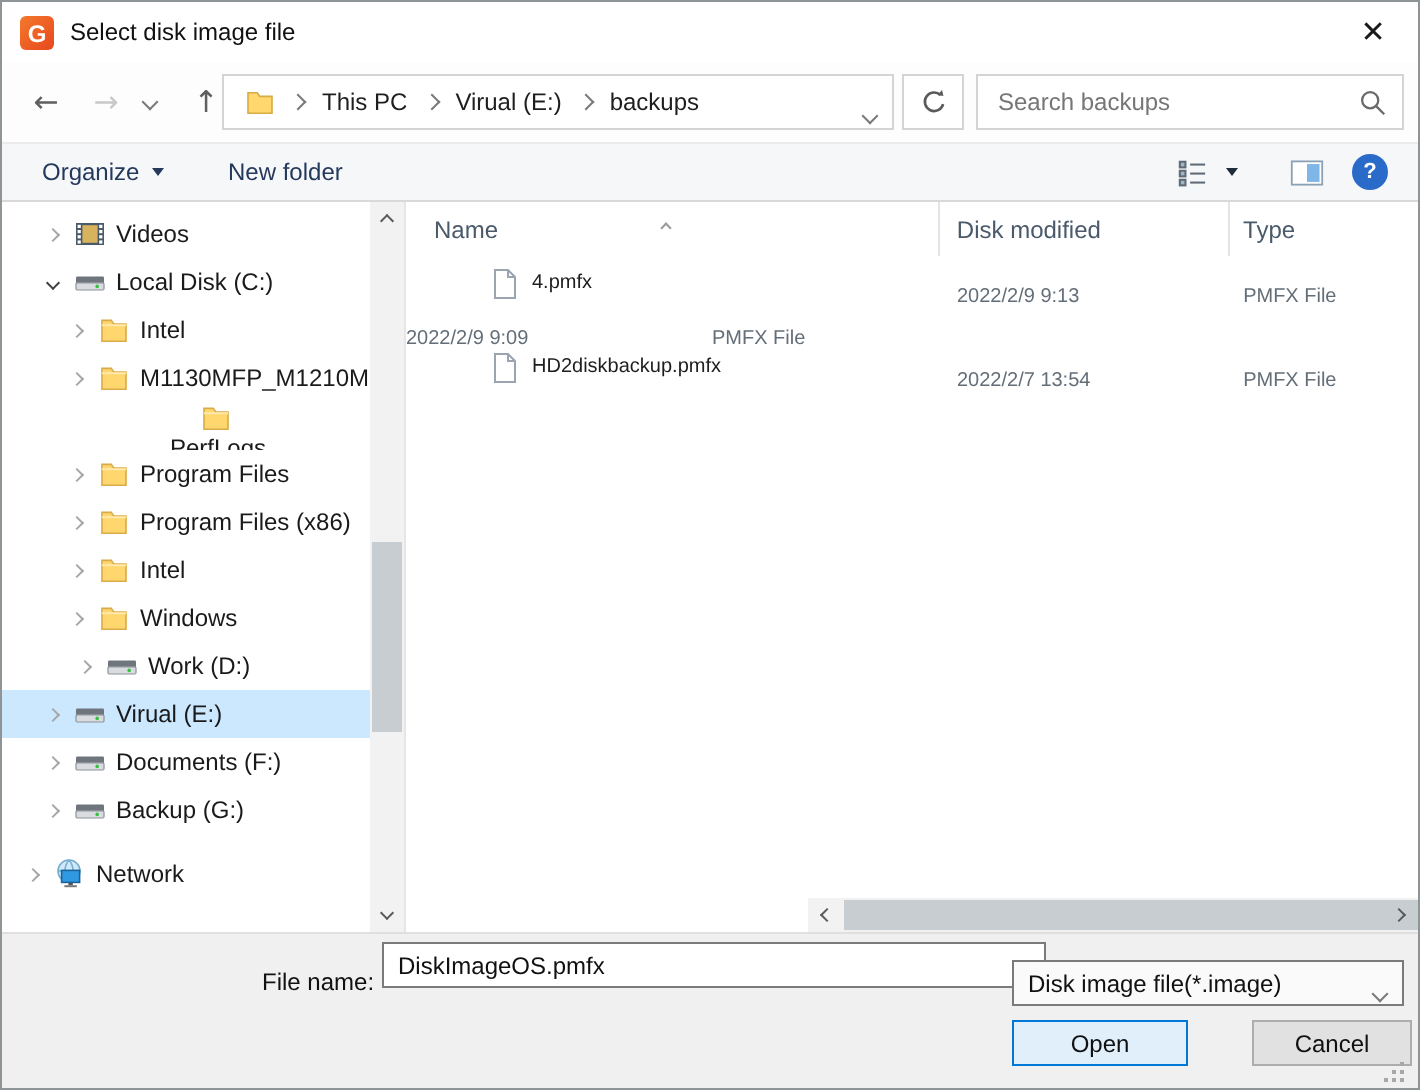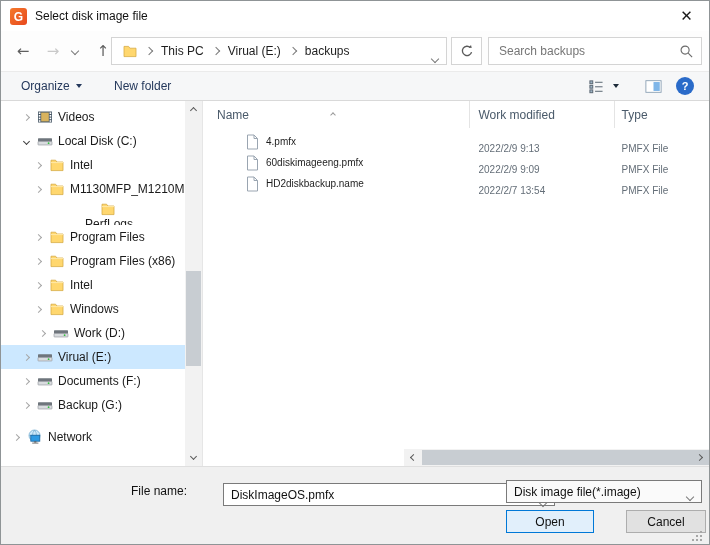--- a/index.html
+++ b/index.html
@@ -86,21 +86,21 @@
   .fcell{display:flex;align-items:center;height:100%;overflow:hidden;white-space:nowrap;font-size:10px;}
   .fcell.name{padding-left:40px;color:#1e1e1e;}
   .fcell.name .icon{margin:0 6px 0 0;}
   .fcell.dim{color:#646e78;margin-top:14px;}
   .fcell.dim:nth-child(2){padding-left:8px;}
   .fcell.dim:nth-child(3){padding-left:7px;}
 
   
   .footer{position:absolute;left:0;top:465px;width:100%;height:80px;background:#f0f0f0;border-top:1px solid #dfdfdf;}
   .fn-label{position:absolute;left:130px;top:17px;font-size:12px;color:#111;}
-  .fn-combo{position:absolute;left:190px;top:16px;width:332px;height:23px;background:#fff;border:1px solid #7a7a7a;margin-left:32px;}
+  .fn-combo{position:absolute;left:190px;top:4px;width:332px;height:23px;background:#fff;border:1px solid #7a7a7a;}
   .fn-combo input{position:absolute;left:5px;top:1px;width:270px;height:19px;border:none;outline:none;font-size:12px;color:#111;background:transparent;}
   .combo-chev{position:absolute;right:8px;top:8px;}
   .ft-combo{position:absolute;left:505px;top:13px;width:196px;height:23px;background:#fafafa;border:1px solid #7a7a7a;font-size:12px;color:#111;
     display:flex;align-items:center;padding-left:7px;}
   .btn{position:absolute;top:43px;height:23px;font-size:12px;color:#111;display:flex;align-items:center;justify-content:center;}
   .btn-open{left:505px;width:88px;background:#e1effb;border:1px solid #0078d7;}
   .btn-cancel{left:625px;width:80px;background:#e1e1e1;border:1px solid #adadad;}
   .grip{position:absolute;right:7px;bottom:13px;width:2px;height:2px;background:#a7a7a7;
     box-shadow:-4px 4px 0 #a7a7a7,0 4px 0 #a7a7a7,-8px 8px 0 #a7a7a7,-4px 8px 0 #a7a7a7,0 8px 0 #a7a7a7;}
 </style>
@@ -390,21 +390,21 @@
           <span class="sb-chev" style="transform:rotate(45deg);margin-bottom:2px;"></span>
         </div>
     </div>
 
     <div class="filelist">
       <div class="flheader" id="flheader">
           <div class="hcol" style="width: 269px;">
             <span>Name</span>
           </div>
           <div class="hcol" style="width: 145px;">
-            <span>Work modified</span>
+            <span>Disk modified</span>
           </div>
           <div class="hcol" style="width: 95px;">
             <span>Type</span>
           </div>
         </div>
       <div class="sort-ind"><span class="chev up-dir"></span></div>
       <div class="flbody" id="flbody">
           <div class="frow">
             <div class="fcell name" style="width: 269px;">
               <span class="icon">
@@ -412,41 +412,32 @@
                   <path d="M2.5 1h6.5l3.5 3.5V15h-10z" fill="#fff" stroke="#9aa5b1"></path>
                   <path d="M9 1v3.5h3.5" fill="none" stroke="#9aa5b1"></path>
                 </svg>
               </span>
               <span>4.pmfx</span>
             </div>
             <div class="fcell dim" style="width: 145px;">2022/2/9 9:13</div>
             <div class="fcell dim" style="width: 95px;">PMFX File</div>
           </div>
           <div class="frow">
-            <div class="fcell name" style="width: 269px;">
-              <span class="icon">
-                <svg width="14" height="16" viewBox="0 0 14 16">
-                  <path d="M2.5 1h6.5l3.5 3.5V15h-10z" fill="#fff" stroke="#9aa5b1"></path>
-                  <path d="M9 1v3.5h3.5" fill="none" stroke="#9aa5b1"></path>
-                </svg>
-              </span>
-              <span>60diskimageeng.pmfx</span>
-            </div>
             <div class="fcell dim" style="width: 145px;">2022/2/9 9:09</div>
             <div class="fcell dim" style="width: 95px;">PMFX File</div>
           </div>
           <div class="frow">
             <div class="fcell name" style="width: 269px;">
               <span class="icon">
                 <svg width="14" height="16" viewBox="0 0 14 16">
                   <path d="M2.5 1h6.5l3.5 3.5V15h-10z" fill="#fff" stroke="#9aa5b1"></path>
                   <path d="M9 1v3.5h3.5" fill="none" stroke="#9aa5b1"></path>
                 </svg>
               </span>
-              <span>HD2diskbackup.name</span>
+              <span>HD2diskbackup.pmfx</span>
             </div>
             <div class="fcell dim" style="width: 145px;">2022/2/7 13:54</div>
             <div class="fcell dim" style="width: 95px;">PMFX File</div>
           </div>
         </div>
       <div class="hscroll">
         <div class="arrow" style="left:0;">
             <span class="sb-chev" style="transform:rotate(135deg);margin-left:2px;"></span>
           </div>
         <div class="thumb" style="left:18px;width:396px;"></div>

